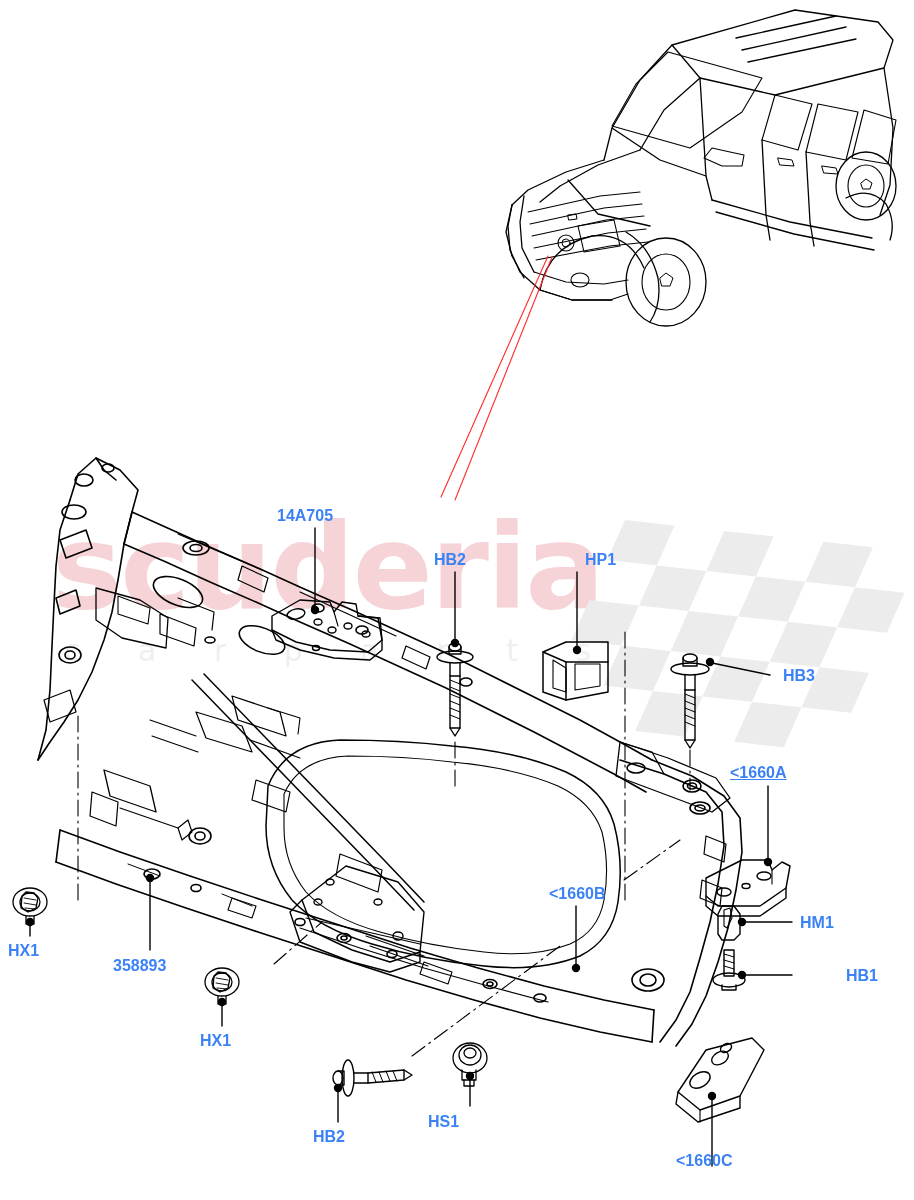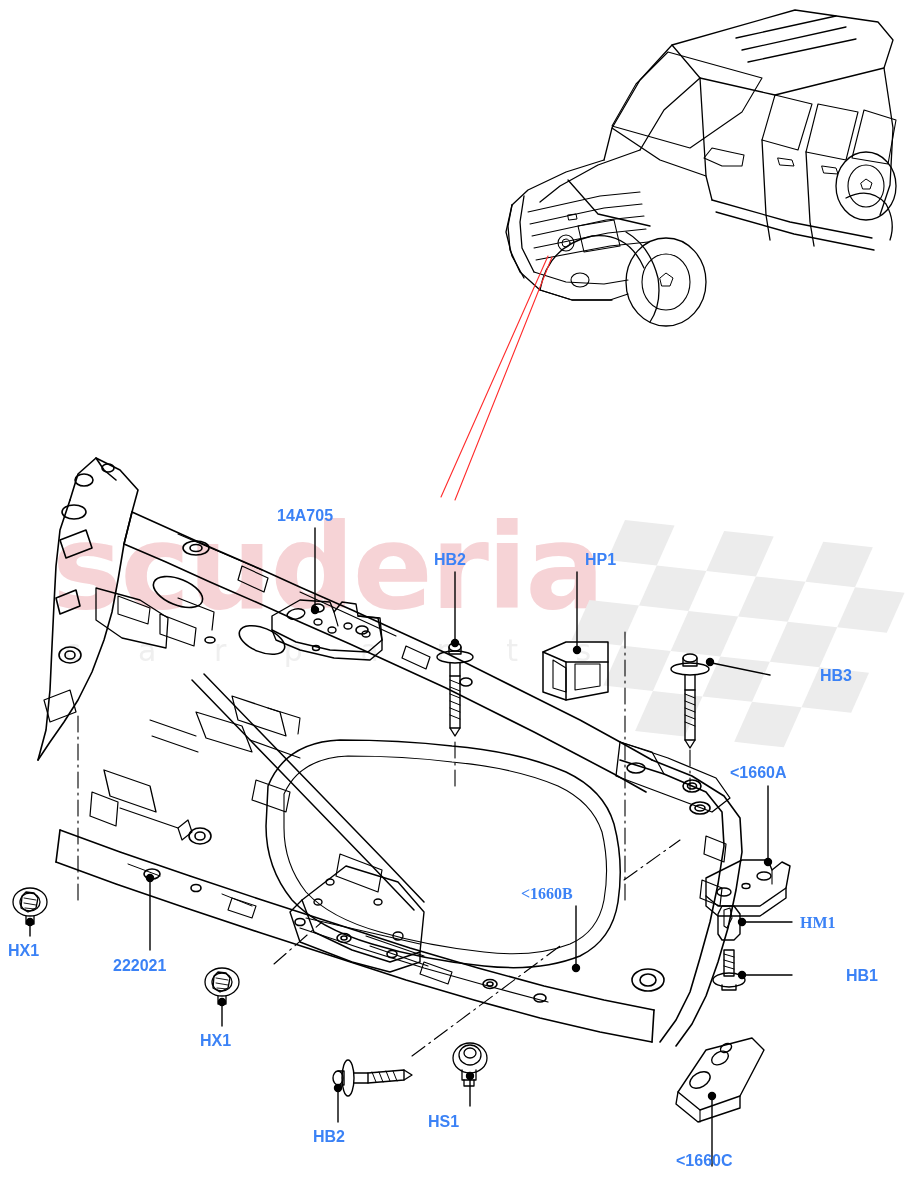--- a/index.html
+++ b/index.html
@@ -456,25 +456,25 @@
         <path d="M712,1166 L712,1098" fill="none"></path>
         <circle cx="712" cy="1096" r="3.5"></circle>
       </g>
 
     </g>
   </svg>
 
   <div class="lbl" style="left:277px; top:508px;">14A705</div>
   <div class="lbl" style="left:434px; top:552px;">HB2</div>
   <div class="lbl" style="left:585px; top:552px;">HP1</div>
-  <div class="lbl" style="left:820px; top:668px;">HB3</div>
-  <div class="lbl" style="left:730px; top:765px;">&lt;1660A</div>
-  <div class="lbl" style="left:521px; top:886px;font-family:Liberation Serif, serif;">&lt;1660B</div>
-  <div class="lbl" style="left:800px; top:915px;font-family:Liberation Serif, serif;">HM1</div>
+  <div class="lbl" style="left:783px; top:668px;">HB3</div>
+  <div class="lbl" style="left:730px; top:765px;text-decoration:underline;">&lt;1660A</div>
+  <div class="lbl" style="left:549px; top:886px;">&lt;1660B</div>
+  <div class="lbl" style="left:800px; top:915px;">HM1</div>
   <div class="lbl" style="left:846px; top:968px;">HB1</div>
   <div class="lbl" style="left:8px; top:943px;">HX1</div>
-  <div class="lbl" style="left:113px; top:958px;">222021</div>
+  <div class="lbl" style="left:113px; top:958px;">358893</div>
   <div class="lbl" style="left:200px; top:1033px;">HX1</div>
   <div class="lbl" style="left:313px; top:1129px;">HB2</div>
   <div class="lbl" style="left:428px; top:1114px;">HS1</div>
   <div class="lbl" style="left:676px; top:1153px;">&lt;1660C</div>
 
 </div>
 
 </body></html>

